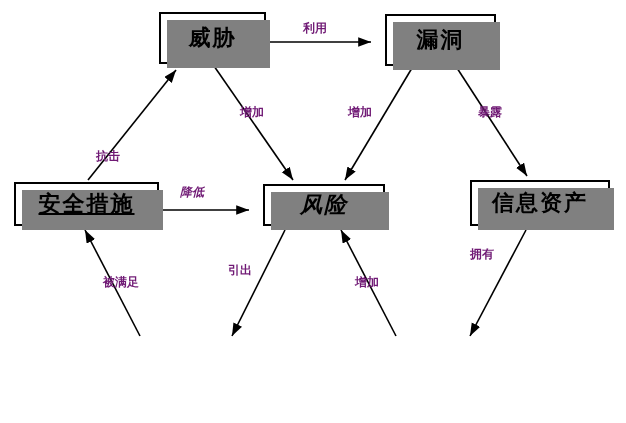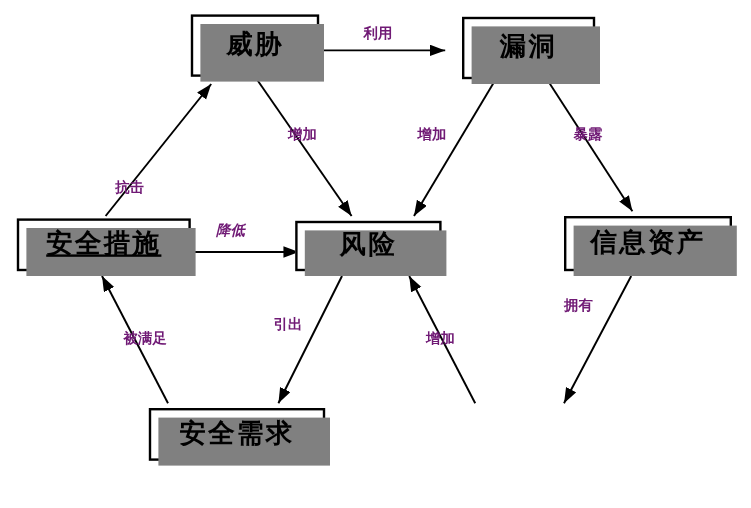--- a/index.html
+++ b/index.html
@@ -102,31 +102,28 @@
   </div>
 
   <div class="node" style="left:385px; top:14px; width:111px; height:52px;align-items:center;">
     <span class="node-label">漏洞</span>
   </div>
 
   <div class="node" style="left:14px; top:182px; width:145px; height:44px;text-decoration:underline;">
     <span class="node-label">安全措施</span>
   </div>
 
-  <div class="node" style="left:246px; top:184px; width:122px; height:42px;">
+  <div class="node" style="left:263px; top:184px; width:122px; height:42px;font-style:italic;">
     <span class="node-label">风险</span>
   </div>
 
   <div class="node" style="left:470px; top:180px; width:140px; height:46px;">
     <span class="node-label">信息资产</span>
   </div>
 
-  <div class="node" style="left:124px; top:340px; width:147px; height:44px;">
-    <span class="node-label">安全需求</span>
-  </div>
 
 
   <div class="edge-label" style="left:303px; top:22px;">利用</div>
 
   <div class="edge-label" style="left:96px; top:106px;margin-top:44px;">抗击</div>
 
   <div class="edge-label" style="left:240px; top:106px;">增加</div>
 
   <div class="edge-label" style="left:348px; top:106px;">增加</div>
 

